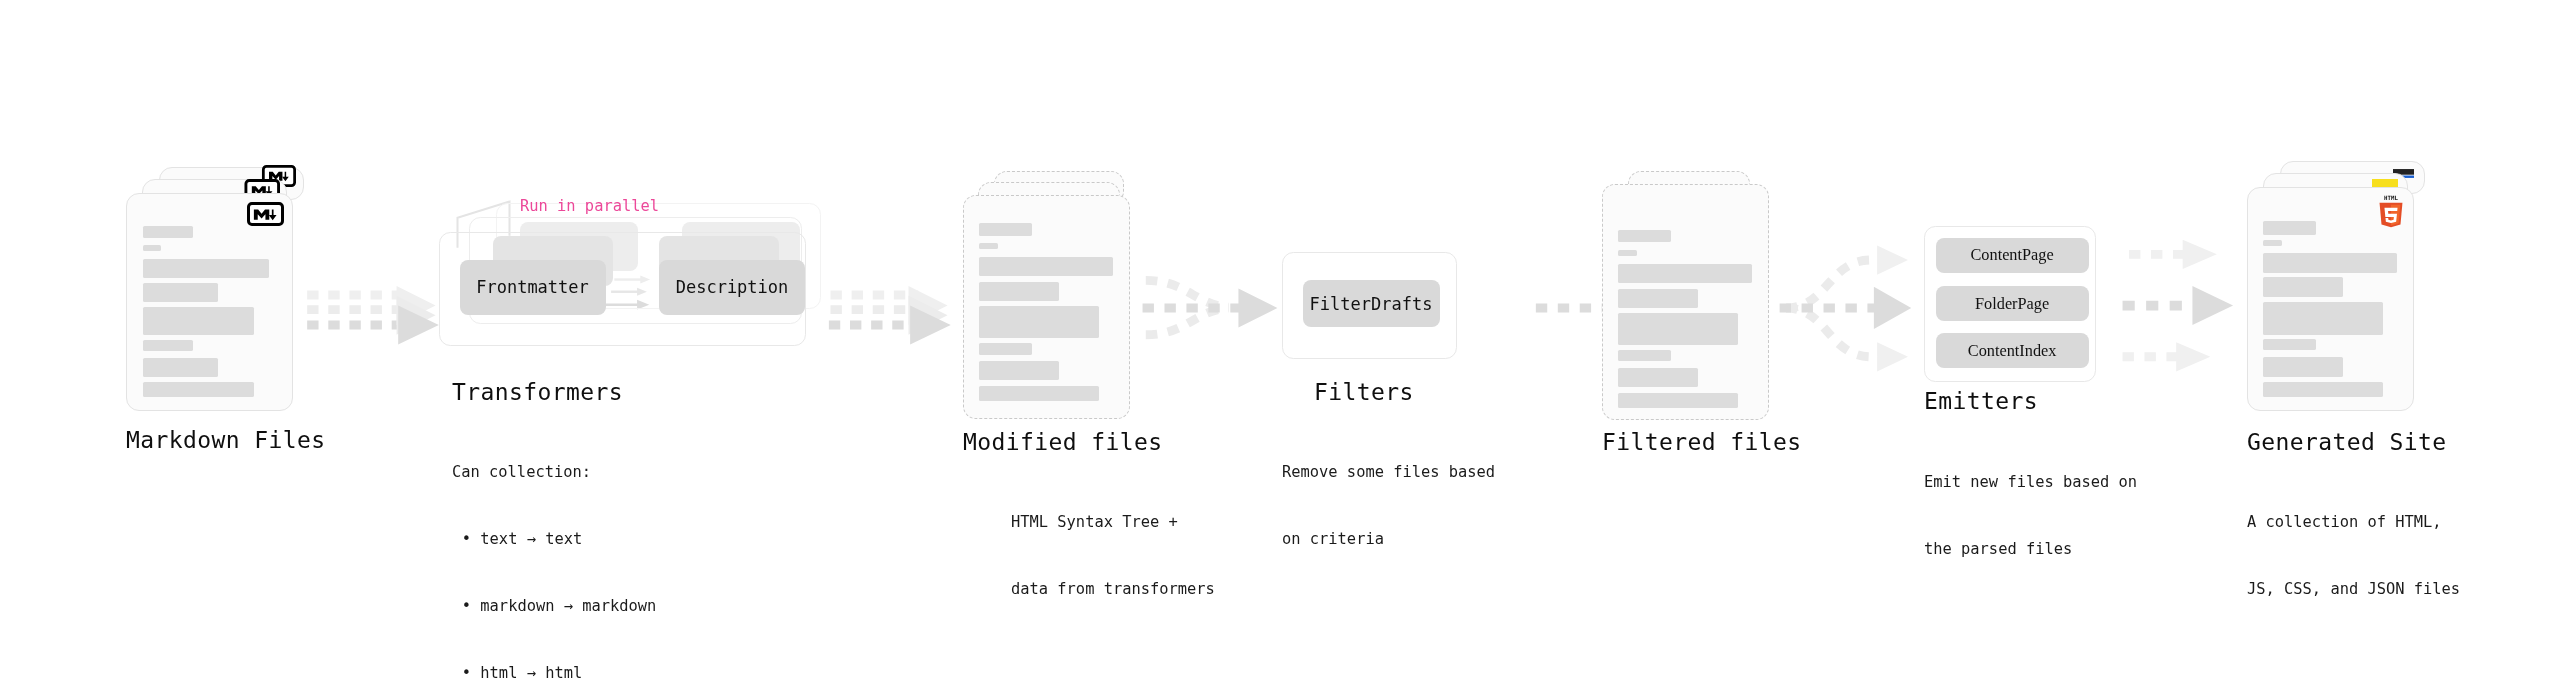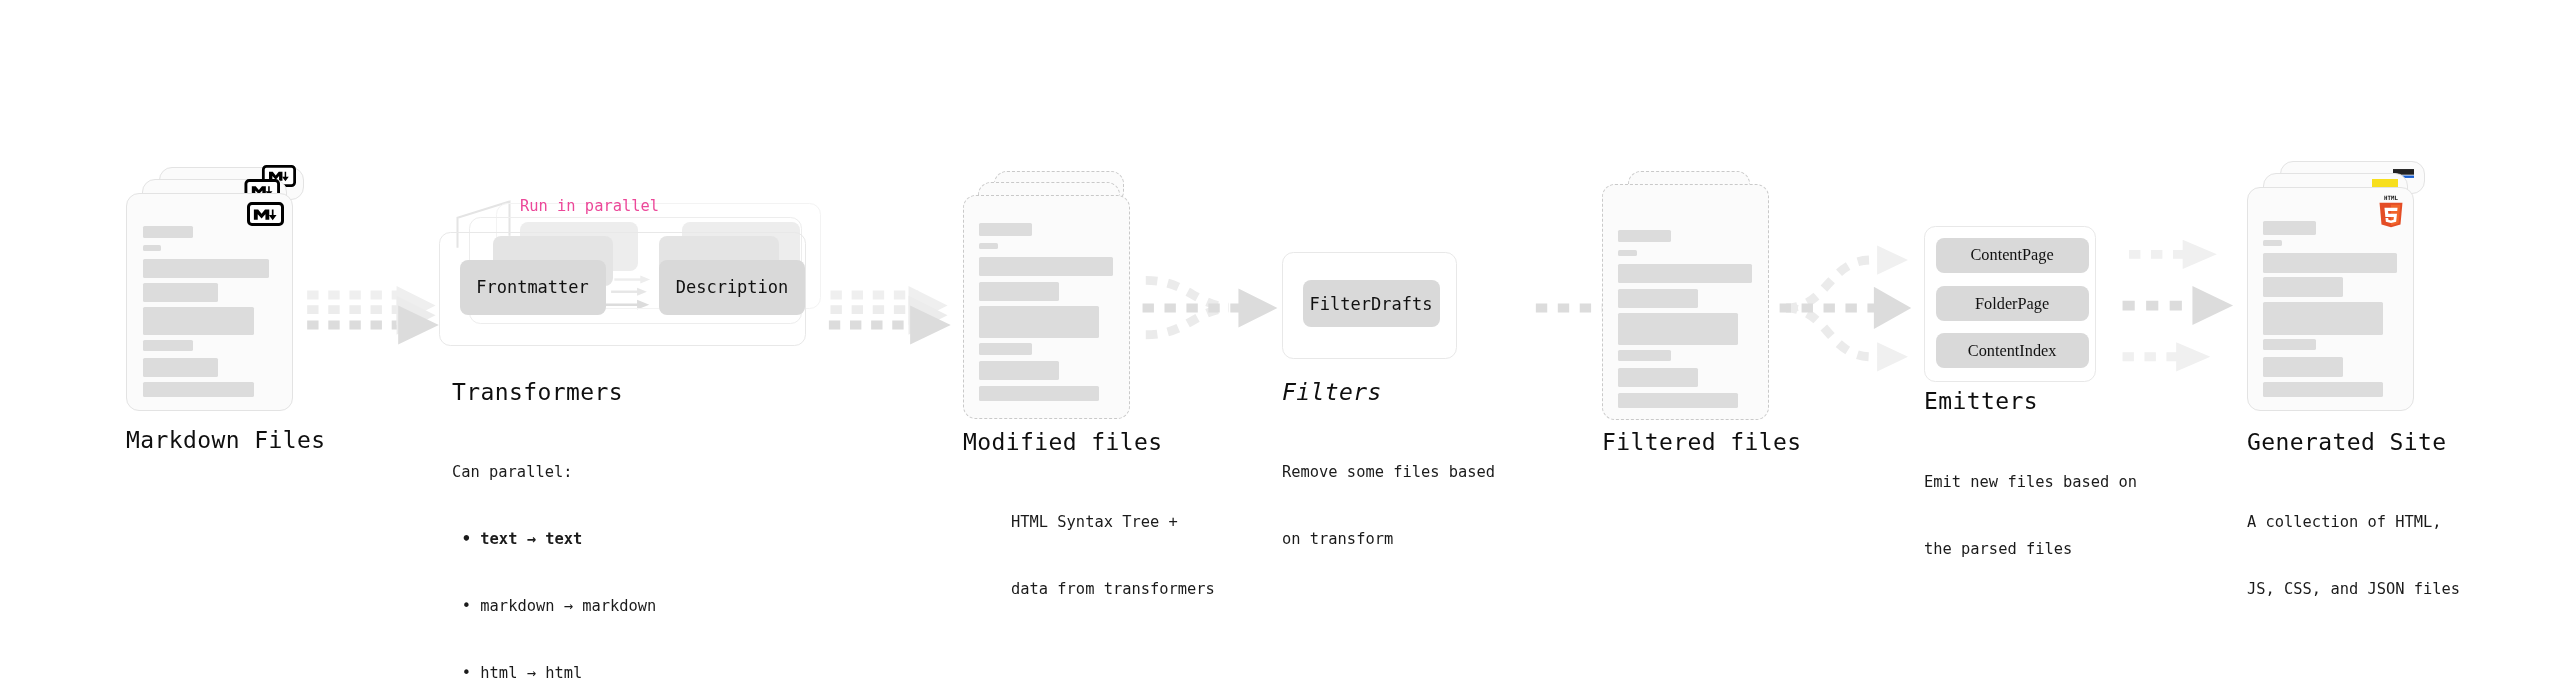--- a/index.html
+++ b/index.html
@@ -253,22 +253,22 @@
       <div class="chip" style="left:219px; top:27px; width:146px; height:55px;">Description</div>
       <div class="chip" style="left:19.5px; top:27px; width:146px; height:55px;">Frontmatter</div>
     </div>
   </div>
 
   <div class="parallel-label" style="left:520px; top:197px;">Run in parallel</div>
 
   <div class="title" style="left:452px; top:379px;">Transformers</div>
 
   <div class="caption" style="left:452px; top:416px;">
-    <div>Can parallel:</div>
-    <div style="padding-left:9.8px;font-weight:bold;">• text → text</div>
+    <div>Can collection:</div>
+    <div style="padding-left:9.8px;">• text → text</div>
     <div style="padding-left:9.8px;">• markdown → markdown</div>
     <div style="padding-left:9.8px;">• html → html</div>
   </div>
 
   <div class="doc-stack" style="left:963px; top:171px; width:179px; height:244px;">
     <div class="doc dashed" style="left:31px; top:0px; width:130px; height:32.5px;"></div>
     <div class="doc dashed" style="left:15.4px; top:11.4px; width:142px; height:32.5px;"></div>
     <div class="doc dashed" style="left:0px; top:24.4px; width:167px; height:224px;">
       <div class="doc-body">
         <div class="bar" style="left:15.4px; top:27px; width:53px; height:12.2px;"></div>
@@ -286,24 +286,24 @@
   <div class="title" style="left:963px; top:429px;">Modified files</div>
   <div class="caption" style="left:963px; top:466px;margin-left:48px;">
     <div>HTML Syntax Tree +</div>
     <div>data from transformers</div>
   </div>
 
   <div class="groupbox" style="left:1282px; top:252px; width:175px; height:107px;">
     <div class="chip" style="left:19.5px; top:27px; width:137px; height:47px;">FilterDrafts</div>
   </div>
 
-  <div class="title" style="left:1282px; top:379px;font-style:italic;">Filters</div>
+  <div class="title" style="left:1314px; top:379px;">Filters</div>
   <div class="caption" style="left:1282px; top:416px;">
     <div>Remove some files based</div>
-    <div>on transform</div>
+    <div>on criteria</div>
   </div>
 
   <div class="doc-stack" style="left:1602px; top:171px; width:179px; height:244px;">
     <div class="doc dashed" style="left:26px; top:0px; width:122px; height:32.5px;"></div>
     <div class="doc dashed" style="left:0px; top:13px; width:167px; height:236px;">
       <div class="doc-body">
         <div class="bar" style="left:15.4px; top:45px; width:53px; height:12.2px;"></div>
         <div class="bar" style="left:15.4px; top:65px; width:18.7px; height:5.7px;"></div>
         <div class="bar" style="left:15.4px; top:79px; width:134px; height:18.7px;"></div>
         <div class="bar" style="left:15.4px; top:104px; width:80px; height:18.7px;"></div>

